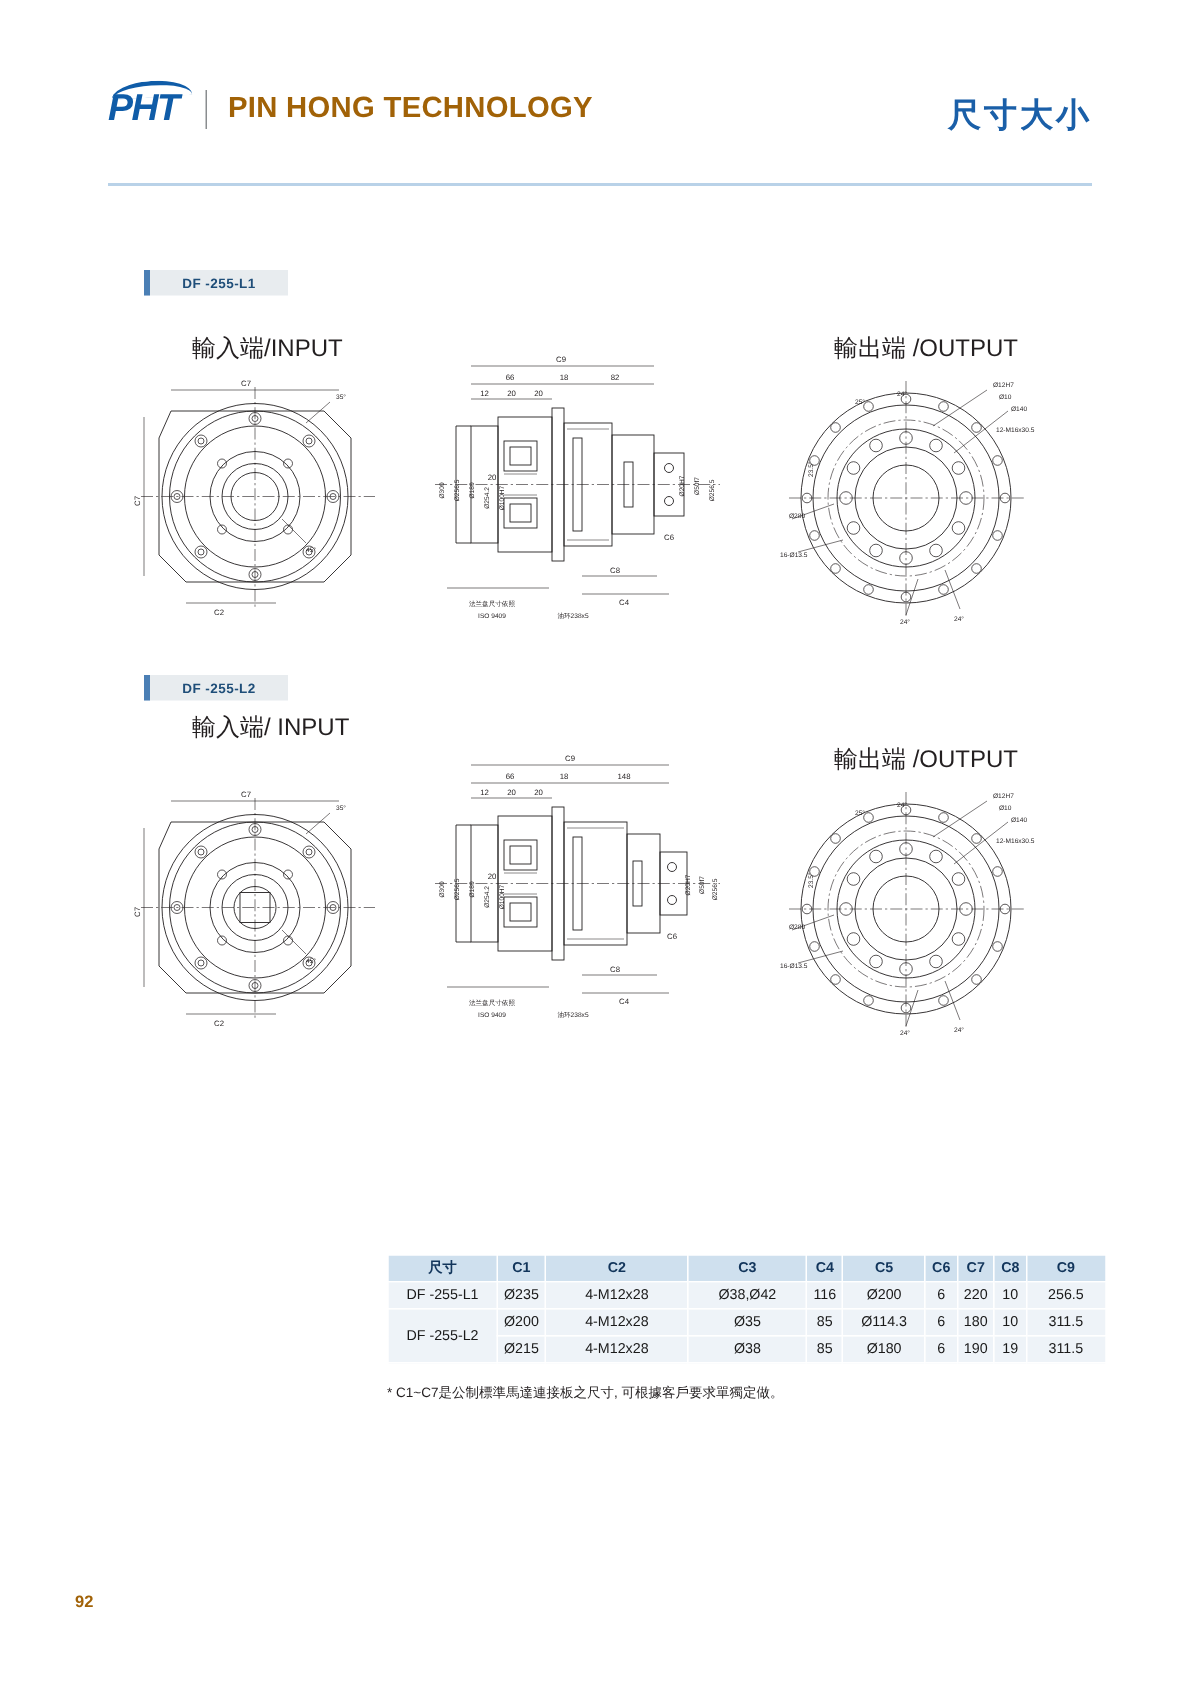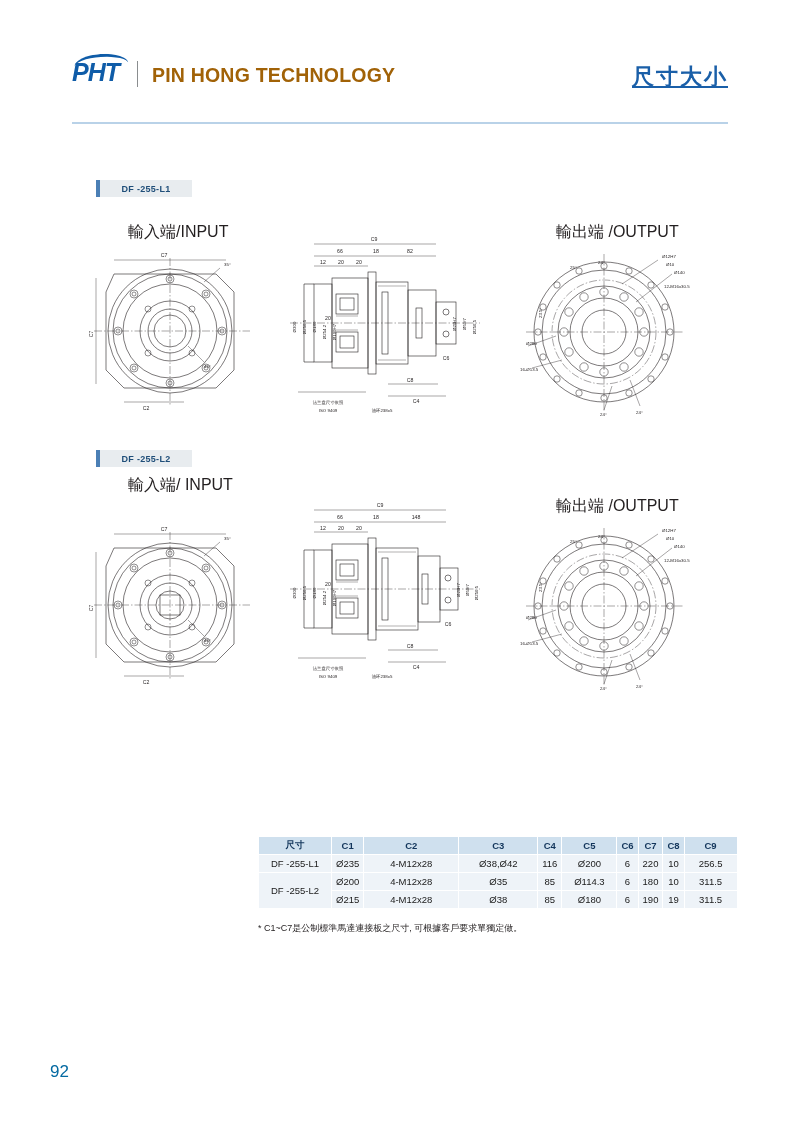--- a/index.html
+++ b/index.html
@@ -19,21 +19,21 @@
   
   .header {
     position: absolute;
     left: 0; top: 0;
     width: 800px; height: 125px;
   }
   .logo-block {
     position: absolute;
     left: 72px; top: 58px;
     display: flex;
-    align-items: flex-end;
+    align-items: center;
   }
   .logo-mark {
     font-size: 25px;
     font-weight: bold;
     font-style: italic;
     color: #0f5ca8;
     letter-spacing: -1px;
     position: relative;
     padding-right: 2px;
   }
@@ -57,21 +57,20 @@
     letter-spacing: 0.2px;
     color: #a16207;
   }
   .header-title {
     position: absolute;
     right: 72px; top: 62px;
     font-size: 22px;
     font-weight: bold;
     color: #1a5fa8;
     letter-spacing: 2px;
-    text-decoration: underline;
   }
   .header-rule {
     position: absolute;
     left: 72px; top: 122px;
     width: 656px; height: 2px;
     background: #b9d2e8;
   }
 
   
   .tag {
@@ -137,23 +136,23 @@
     position: absolute;
     left: 258px; top: 922px;
     font-size: 9px;
     color: #231f20;
   }
 
   
   .page-num {
     position: absolute;
     left: 50px; top: 1062px;
-    font-size: 17px;
-    font-weight: normal;
-    color: #0369a1;
+    font-size: 11px;
+    font-weight: bold;
+    color: #a16207;
   }
 
   .tiny { font-size: 5.2px; fill: #231f20; font-family: "Liberation Sans", sans-serif; }
   .tiny2 { font-size: 4.4px; fill: #231f20; font-family: "Liberation Sans", sans-serif; }
 </style>
 </head>
 <body>
 
 <div class="header">
   <div class="logo-block">

